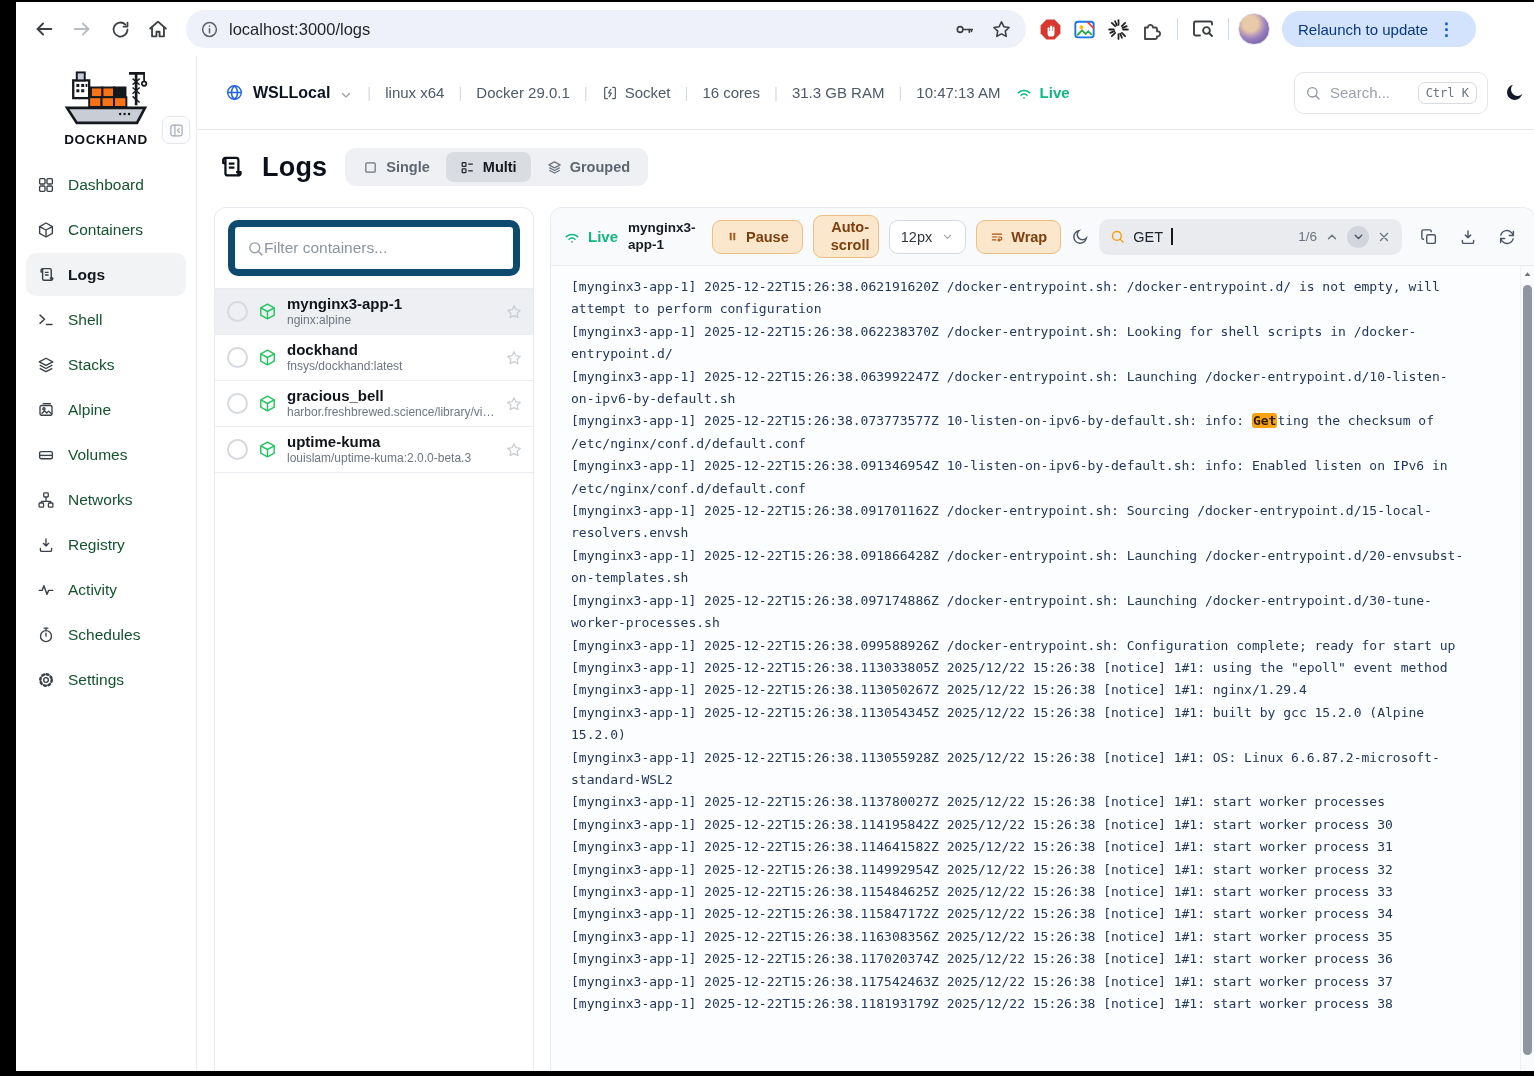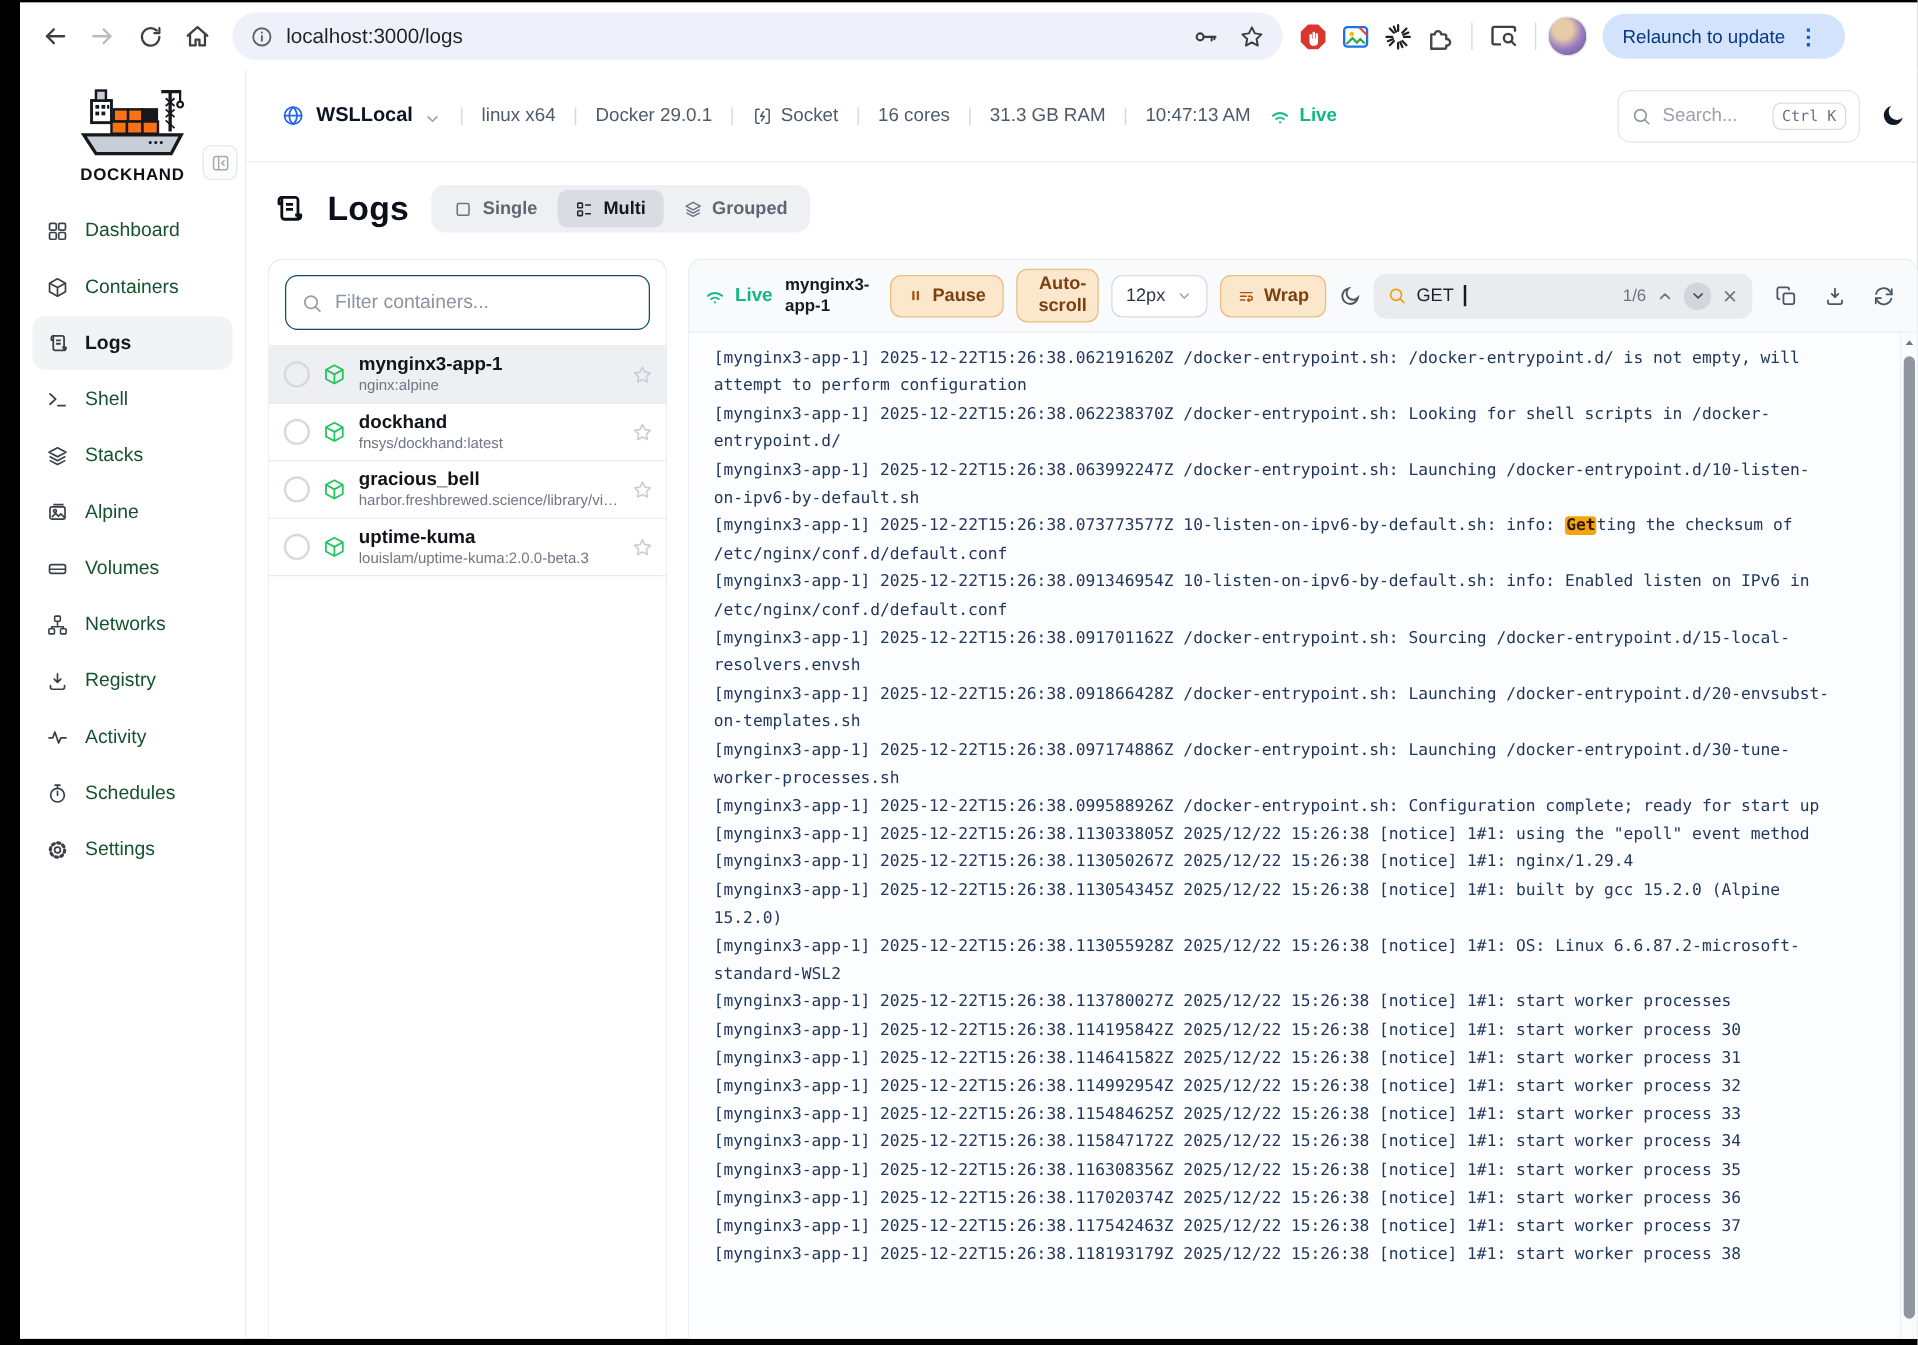--- a/index.html
+++ b/index.html
@@ -48,21 +48,21 @@
   .seg{display:flex;align-items:center;gap:8px;padding:7px 14px;border-radius:8px;font-size:14.5px;color:#5d6672;font-weight:600;}
   .seg svg{color:#6b7380;}
   .seg.active{background:#d9dce1;color:#15181d;font-weight:700;}
   .seg.active svg{color:#23272e;}
 
   .content{position:absolute;left:17px;right:6px;top:151px;bottom:0;display:flex;gap:16px;}
 
   
   .containers-panel{width:318px;flex:none;border:1px solid #e7eaee;border-bottom:none;border-radius:12px 12px 0 0;background:#fff;overflow:hidden;}
   .filter-wrap{padding:12px 13px;}
-  .filter{height:42px;border:1px solid #0c4a6e;border-radius:10px;display:flex;align-items:center;gap:10px;padding:0 12px;color:#98a0ab;}
+  .filter{height:42px;border:7px solid #0c4a6e;border-radius:10px;display:flex;align-items:center;gap:0;padding:0 12px;color:#98a0ab;}
   .filter .ph{font-size:15.5px;color:#8b94a0;}
   .clist{border-top:1px solid #e9ecf0;}
   .crow{display:flex;align-items:center;gap:10px;height:45px;padding:0 10px 0 12px;border-bottom:1px solid #e9ecf0;}
   .crow.selected{background:#edeff3;}
   .radio{width:17px;height:17px;border:2px solid #d6dae0;border-radius:50%;flex:none;}
   .cmeta{flex:1;min-width:0;}
   .cname{font-size:15px;font-weight:700;color:#10141b;line-height:16px;}
   .cimg{font-size:12px;color:#6e7683;line-height:14px;margin-top:1px;white-space:nowrap;overflow:hidden;text-overflow:ellipsis;}
   .star{color:#c9ced6;flex:none;}
 

